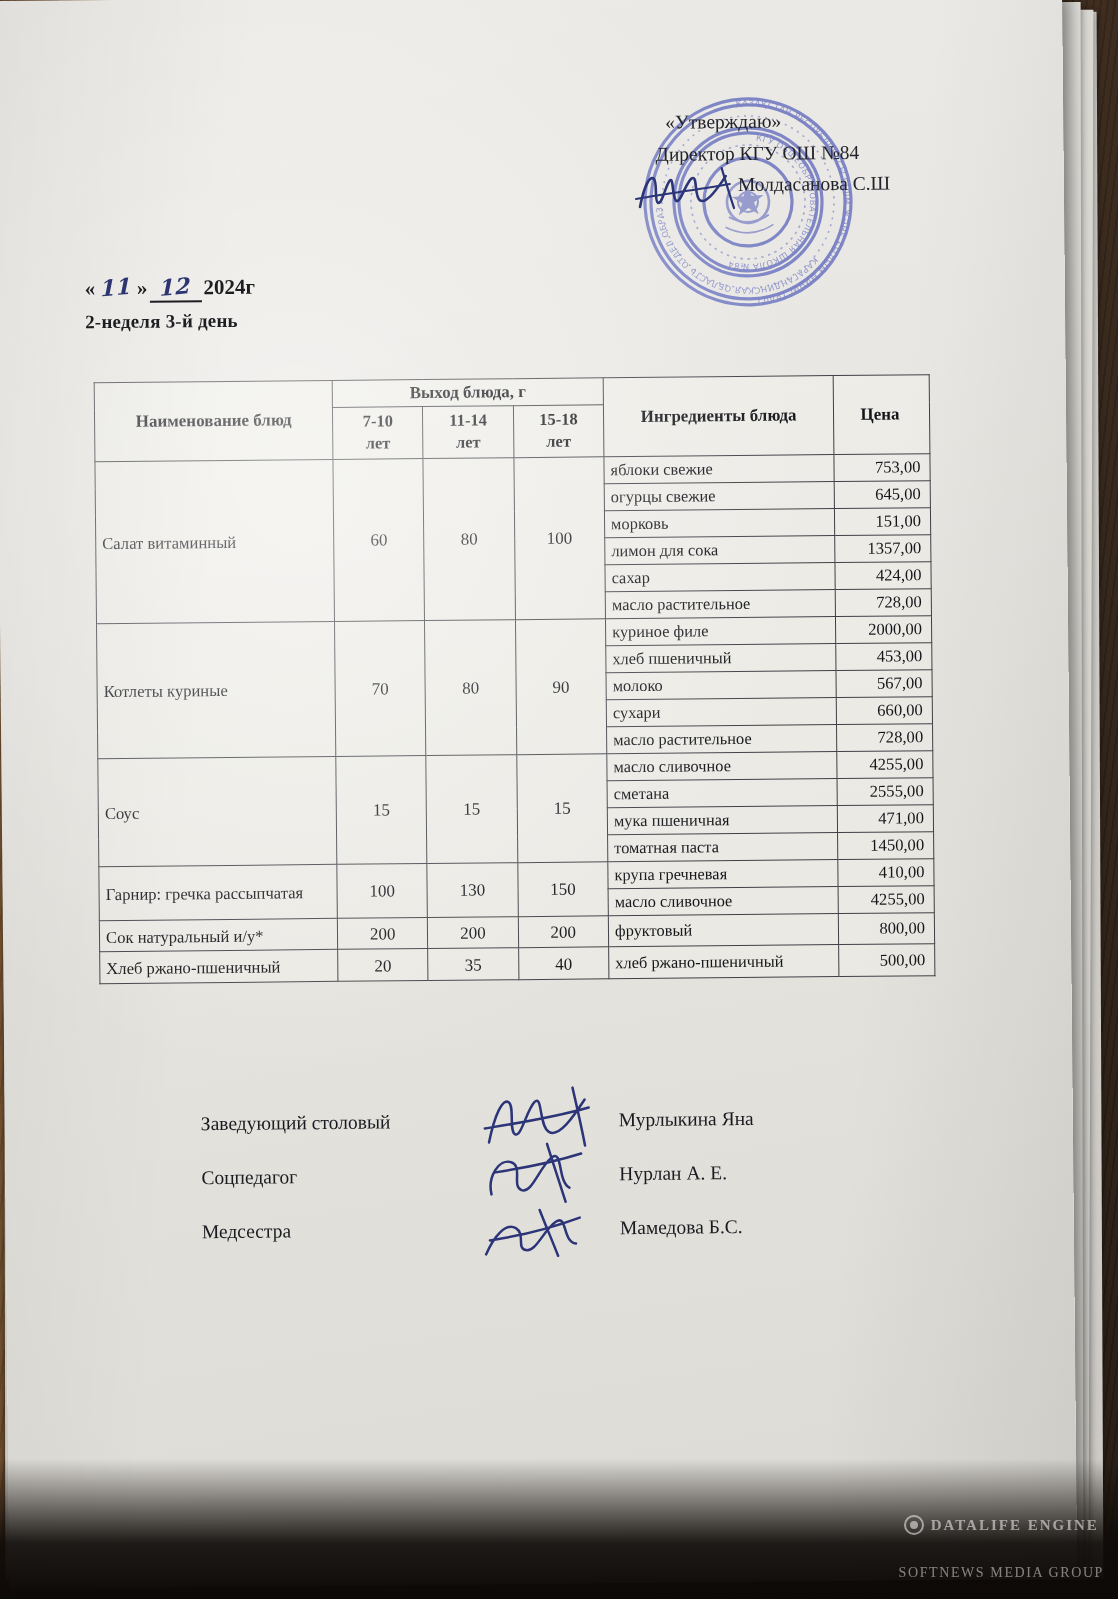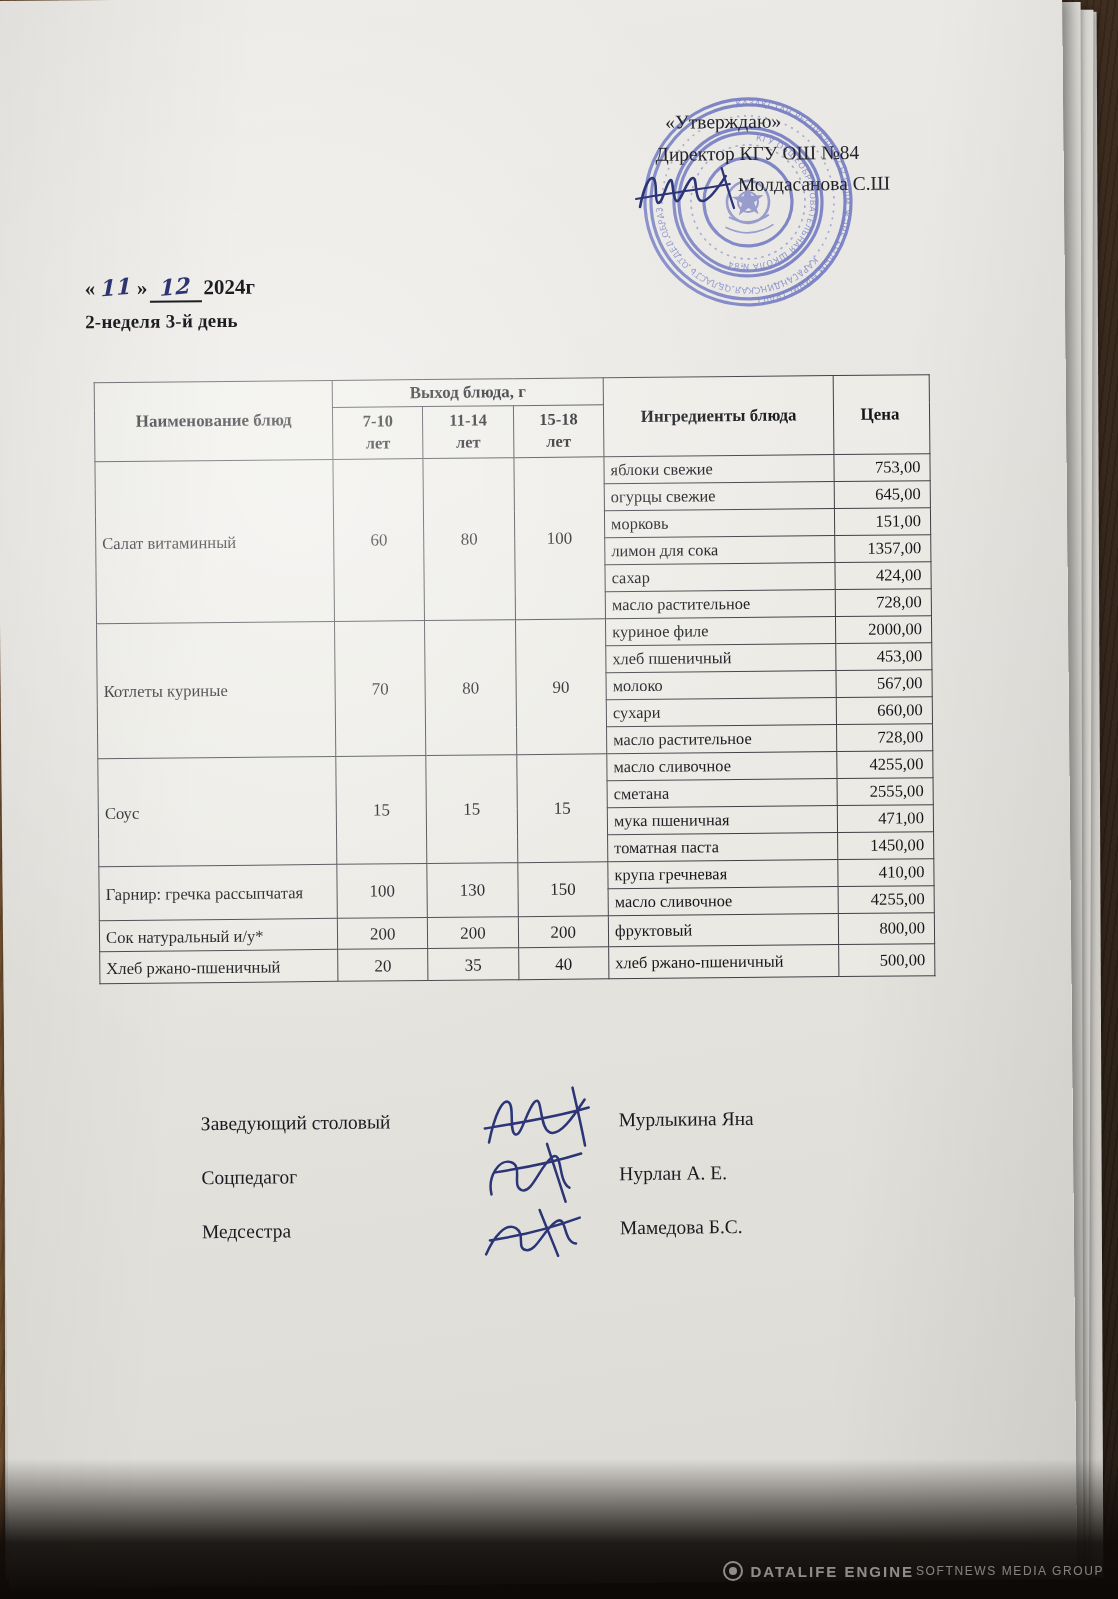--- a/index.html
+++ b/index.html
@@ -204,40 +204,41 @@
   .sig-mark { width: 120px; position: relative; height: 54px; }
   .sig-mark svg { position:absolute; left:0; top:-10px; width:120px; height:74px; }
   .sig-person { font-size: 19.5px; padding-left: 18px; }
 
   
   #watermark {
     position: absolute;
     right: 14px;
     bottom: 18px;
     display: flex;
+    flex-direction: column;
     align-items: center;
     gap: 2px;
     opacity: .52;
     z-index: 20;
-    font-family: Liberation Sans, sans-serif;
+    font-family: Liberation Serif, serif;
   }
   #wm-top { display: flex; align-items: center; gap: 7px; }
   #wm-logo {
     width: 20px; height: 20px; border-radius: 50%;
     border: 2px solid #ffffff;
     position: relative;
   }
   #wm-logo::after {
     content: "";
     position: absolute; left: 4px; top: 4px;
     width: 8px; height: 8px; border-radius: 50%;
     background: #ffffff;
   }
   #wm-title { font-size: 15px; font-weight: bold; letter-spacing: 2px; color: #ffffff; }
-  #wm-sub   { font-size: 12px; letter-spacing: 1.6px; color: #e9e9e9; }
+  #wm-sub   { font-size: 14px; letter-spacing: 1.6px; color: #e9e9e9; margin-top: 28px; }
 </style>
 </head>
 <body>
 
 <div id="desk">
   <div id="desk-grain"></div>
 </div>
 
 <div class="paper-stack" id="stack-3"></div>
 <div class="paper-stack" id="stack-2"></div>

